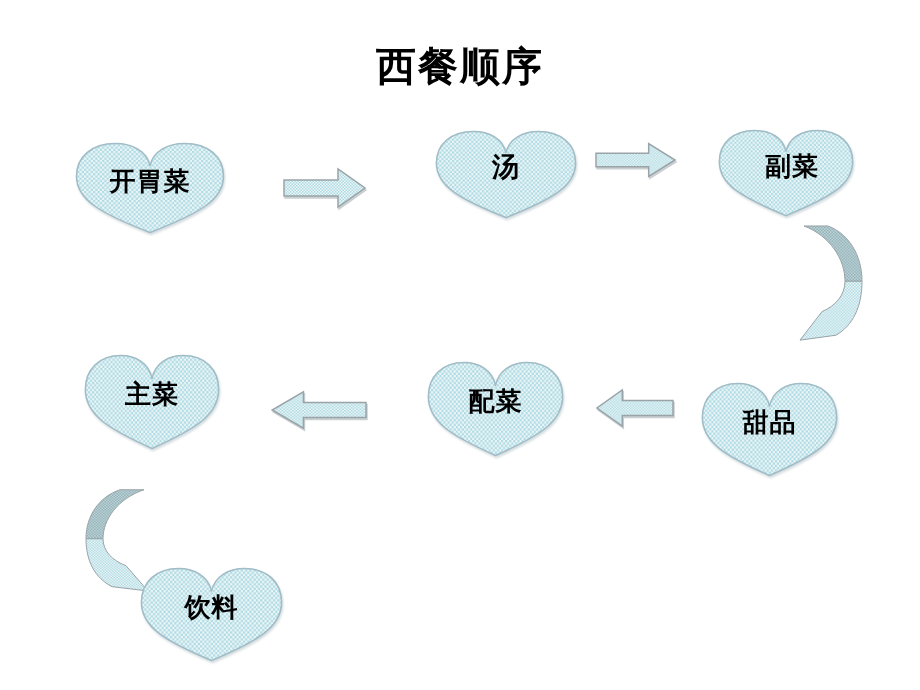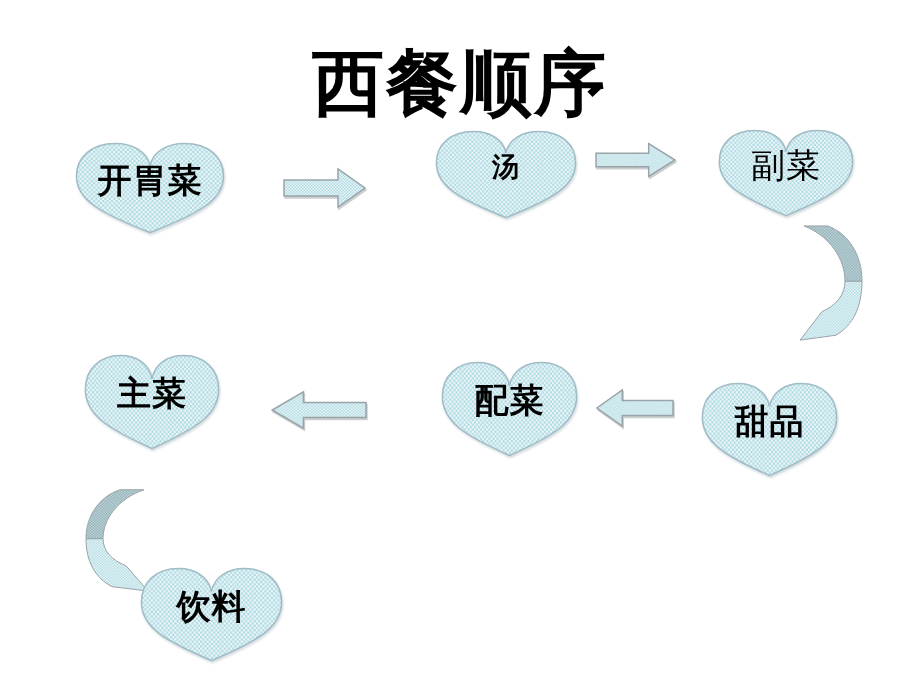--- a/index.html
+++ b/index.html
@@ -3,21 +3,21 @@
 <meta charset="utf-8">
 <style>
   html,body{margin:0;padding:0;}
   body{
     width:920px;height:690px;position:relative;overflow:hidden;
     background:var(--background,#ffffff);
     font-family:"DejaVu Sans","Liberation Sans",sans-serif;
   }
   .slide-title{
     position:absolute;left:0;top:44px;width:920px;
-    text-align:center;font-size:72px;font-weight:700;letter-spacing:2px;
+    text-align:center;font-size:40px;font-weight:700;letter-spacing:2px;
     color:var(--title-color,#000);line-height:1.1;
   }
   .shape{position:absolute;}
   .shape svg{display:block;width:100%;height:100%;overflow:visible;}
   .heart{filter:drop-shadow(1px 2px 1px rgba(150,168,176,.40));}
   .heart path{
     fill:url(#stip);
     stroke:var(--heart-outline,#a0bcc6);stroke-width:1.5;
     vector-effect:non-scaling-stroke;
   }
@@ -26,23 +26,23 @@
     fill:url(#stip);
     stroke:var(--arrow-outline,#9aa4a8);stroke-width:1.5;
     vector-effect:non-scaling-stroke;
   }
   .curved-arrow path{stroke:var(--arrow-outline,#9aa4a8);stroke-width:1;vector-effect:non-scaling-stroke;}
   .curved-arrow .band-light{fill:url(#stip);}
   .curved-arrow .band-dark{fill:url(#stipdark);}
   .heart-label{
     position:absolute;left:50%;top:42%;transform:translate(-50%,-50%);
     white-space:nowrap;color:var(--label-color,#000);
-    font-size:34px;font-weight:700;letter-spacing:1px;
+    font-size:26px;font-weight:700;letter-spacing:1px;
   }
-  .heart-label.regular{font-weight:400;}
+  .heart-label.regular{font-weight:700;padding-left:12px;}
   .heart-label.big{font-size:27px;}
 </style>
 </head>
 <body>
 
 <svg width="0" height="0" style="position:absolute" aria-hidden="true">
   <defs>
     <pattern id="stip" width="3" height="3" patternUnits="userSpaceOnUse">
       <rect width="3" height="3" style="fill:var(--stipple-white,#edf6f8)"></rect>
       <rect width="1.5" height="1.5" style="fill:var(--heart-fill,#aedbe3)"></rect>
@@ -104,21 +104,21 @@
   </svg>
   <span class="heart-label">甜品</span>
 </div>
 
 <div class="shape block-arrow" style="left:596px;top:388px;width:77px;height:40px">
   <svg viewBox="0 0 82 42" preserveAspectRatio="none">
     <polygon points="82,13 28,13 28,2 1,21 28,40 28,29 82,29"></polygon>
   </svg>
 </div>
 
-<div class="shape heart" style="left:441px;top:361px;width:137px;height:96px">
+<div class="shape heart" style="left:427px;top:361px;width:137px;height:96px">
   <svg viewBox="0 0 100 62" preserveAspectRatio="none">
     <path d="M50,16 C48,6 38,1 27,1 C11,1 1,10 1,23 C1,39 17,48 50,61 C83,48 99,39 99,23 C99,10 89,1 73,1 C62,1 52,6 50,16 Z"></path>
   </svg>
   <span class="heart-label">配菜</span>
 </div>
 
 <div class="shape block-arrow" style="left:271px;top:390px;width:95px;height:40px">
   <svg viewBox="0 0 82 42" preserveAspectRatio="none">
     <polygon points="82,13 28,13 28,2 1,21 28,40 28,29 82,29"></polygon>
   </svg>

